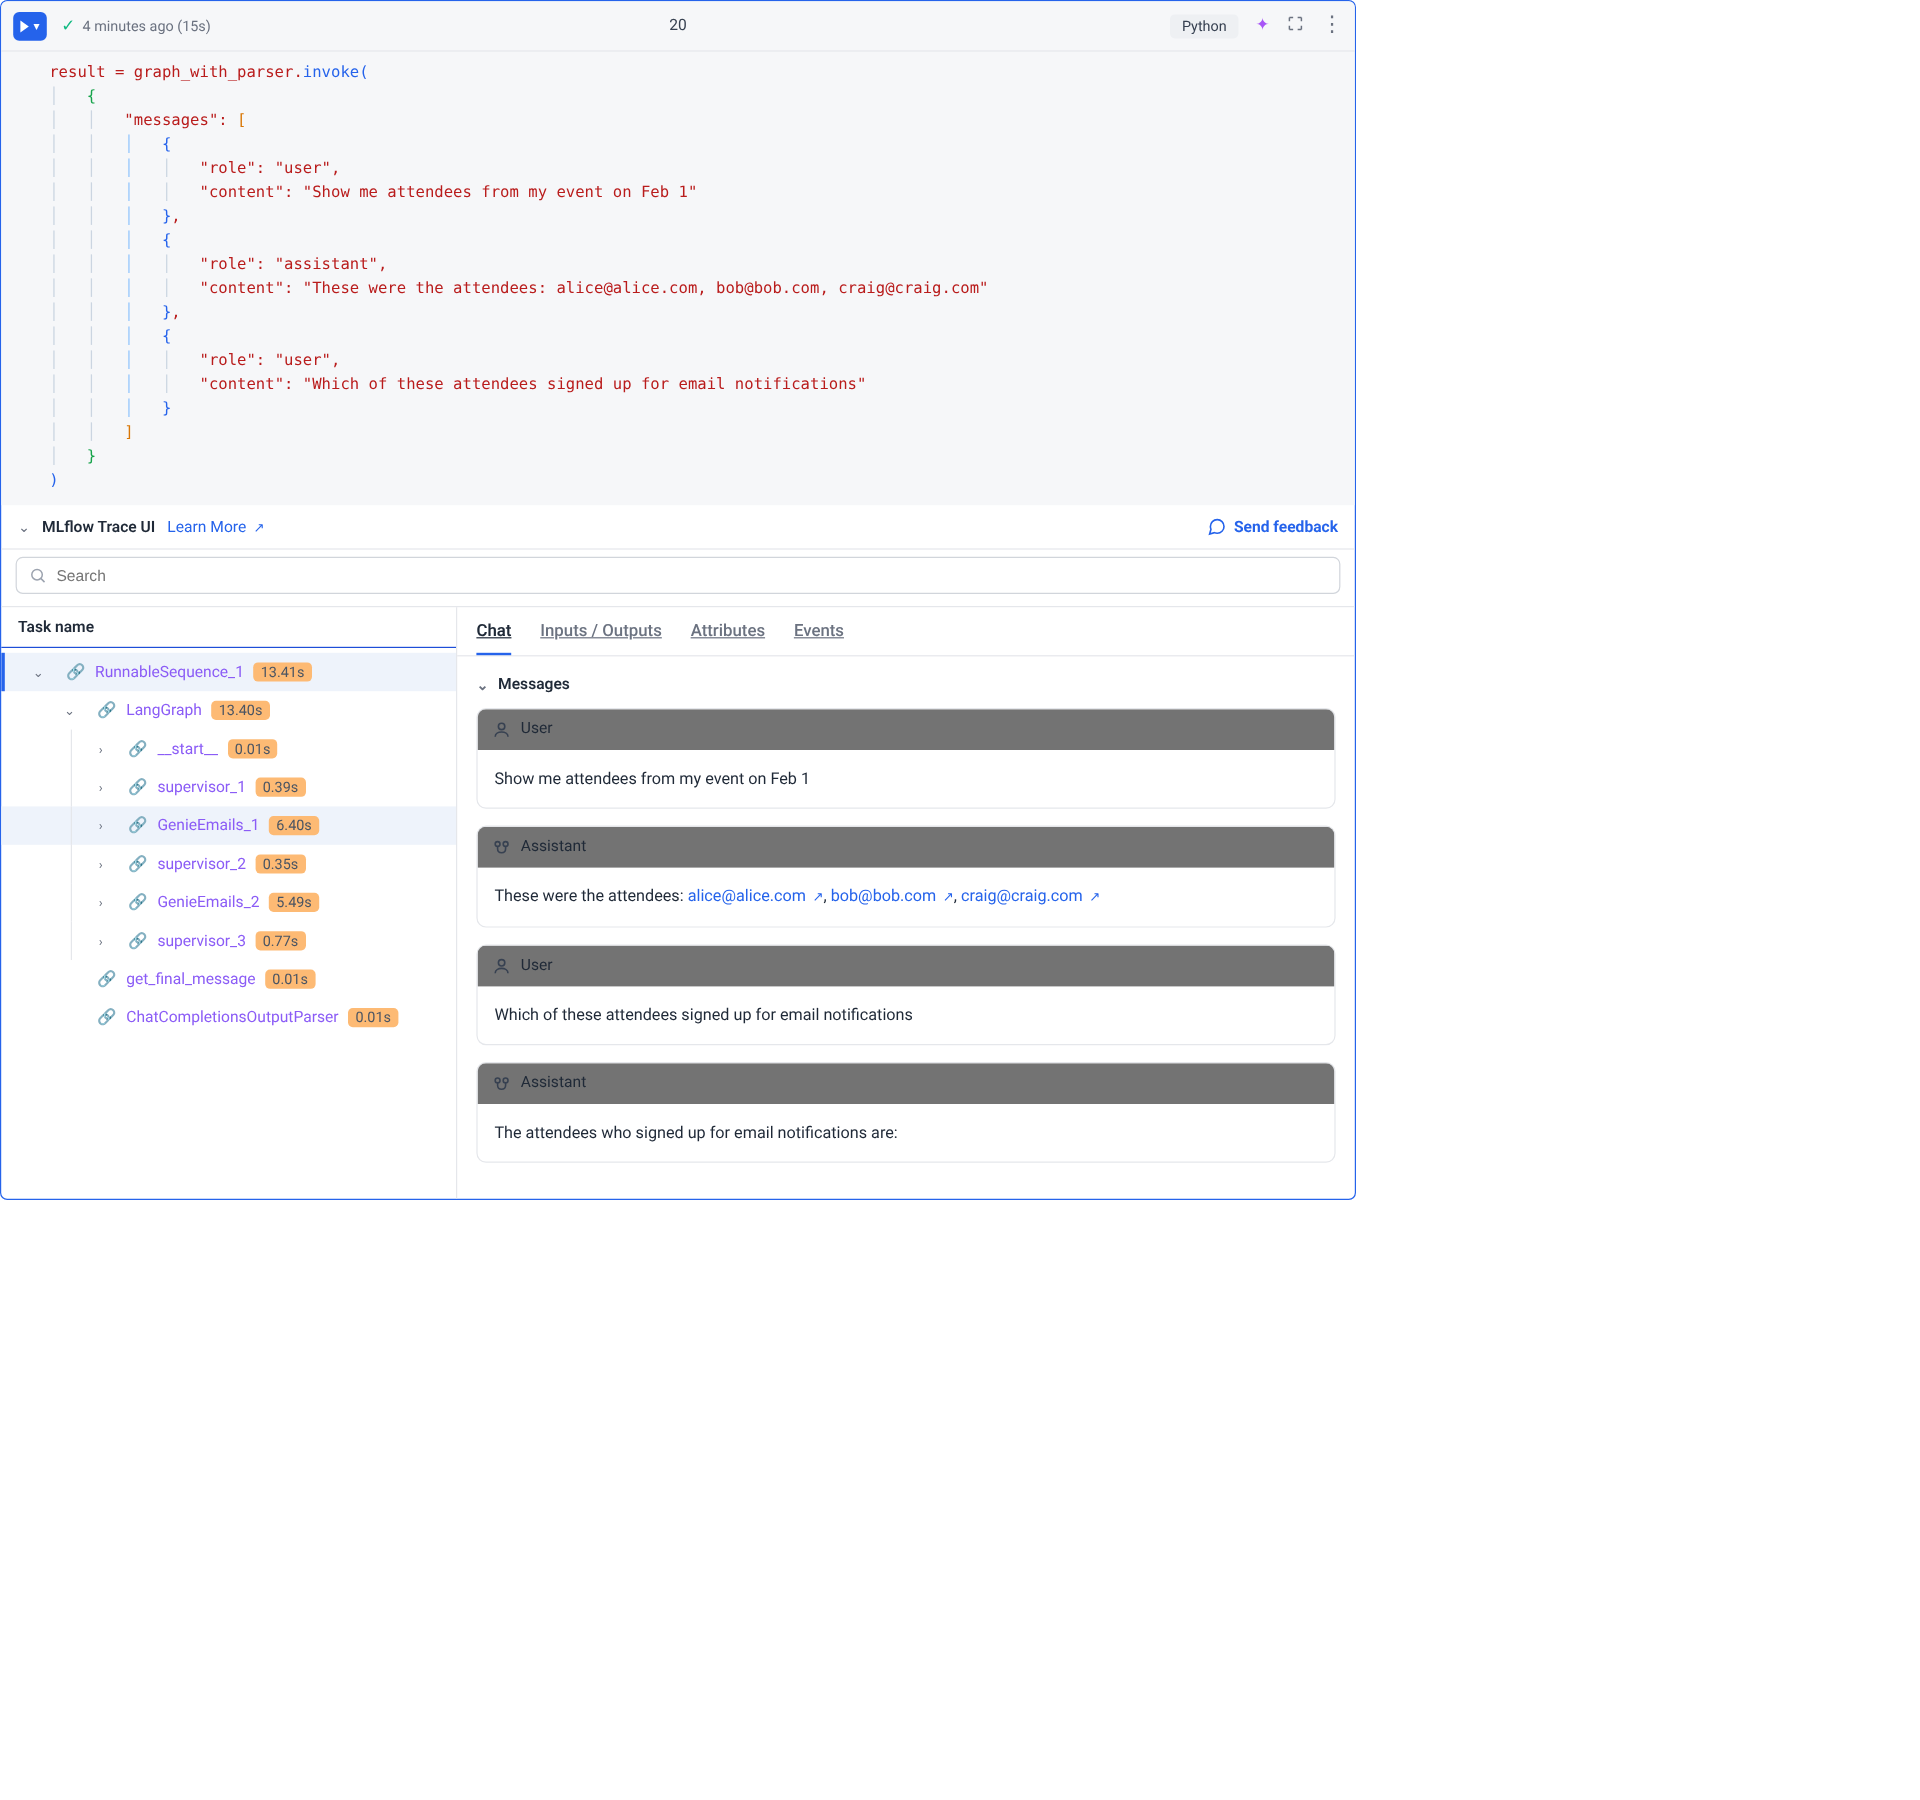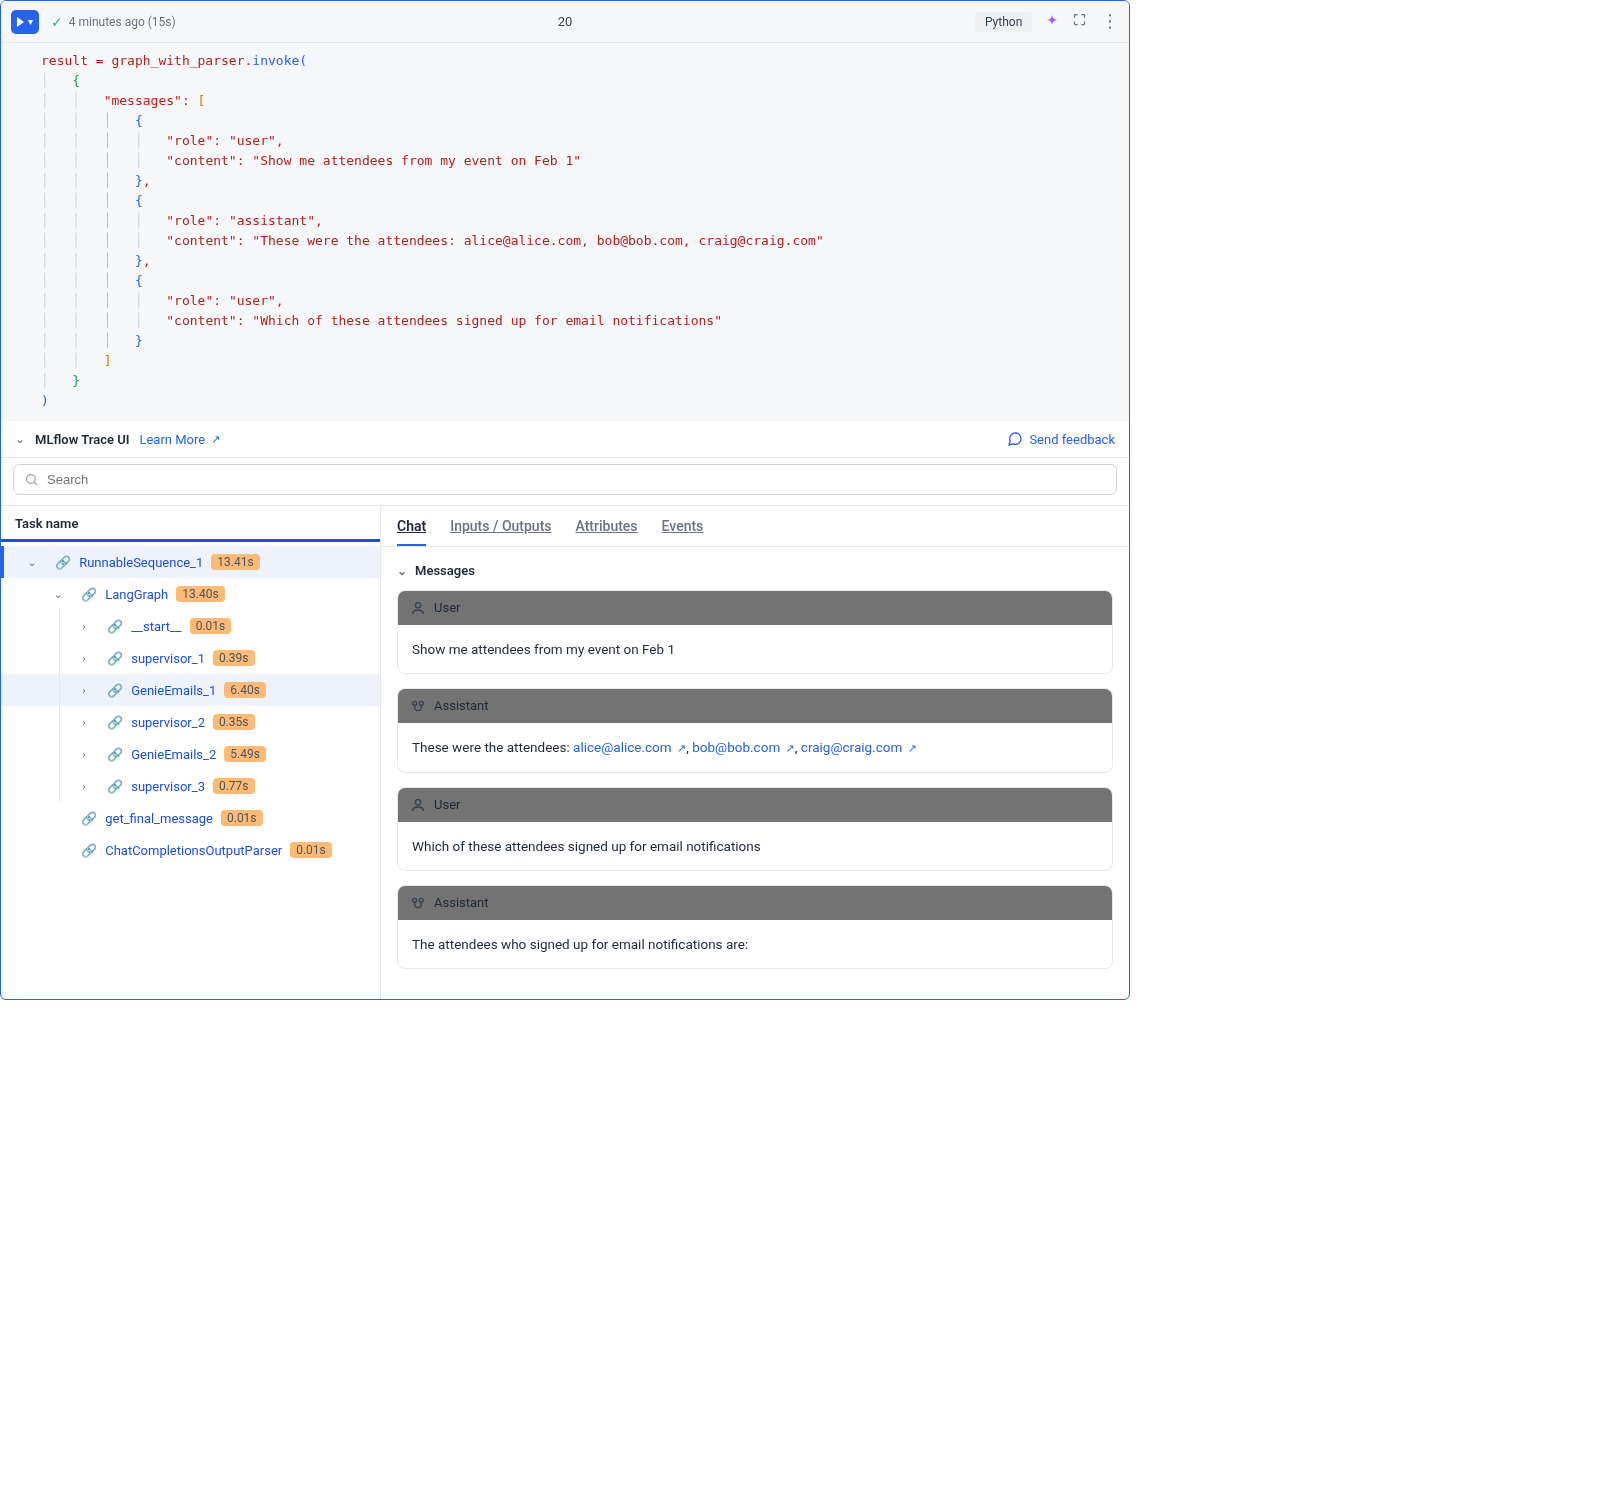--- a/index.html
+++ b/index.html
@@ -65,41 +65,41 @@
   .guide2 { color:#93c5fd; }
 
   .trace-header {
     display:flex; align-items:center; gap:10px;
     padding: 10px 14px;
     border-bottom: 1px solid #e5e7eb;
   }
   .trace-header .chev-toggle { color:#6b7280; font-size:12px; cursor:pointer; }
   .trace-title { font-weight:600; color:#1f2937; }
   .learn-more { color:#2563eb; text-decoration:none; font-size:13px; display:flex; align-items:center; gap:4px; }
-  .feedback-link { margin-left:auto; color:#2563eb; display:flex; align-items:center; gap:6px; cursor:pointer; }
+  .feedback-link { margin-left:auto; color:#2563eb; display:flex; align-items:center; gap:6px; cursor:pointer;font-weight:bold; }
 
   .search-wrap { padding: 6px 12px 10px; }
   .search-box {
     display:flex; align-items:flex-start; gap:8px;
     border:1px solid #d1d5db; border-radius:6px;
     padding: 7px 10px; color:#9ca3af;
   }
   .search-box input { border:none; outline:none; flex:1; font-size:13px; color:#374151; background:transparent; }
 
   .trace-body { display:flex; border-top:1px solid #e5e7eb; }
   .tree-panel { width: 380px; border-right:1px solid #e5e7eb; }
-  .task-header { font-weight:600; padding:10px 14px 8px; border-bottom:3px solid #1d4ed8; }
+  .task-header { font-weight:600; padding:10px 14px 8px; border-bottom:1px solid #1d4ed8; }
   .tree { padding: 4px 0; }
 
   .node { display:flex; align-items:center; height:32px; padding-right:10px; cursor:pointer; position:relative; }
   .node.selected { background:#eef3fb; }
   .node.selected::before { content:""; position:absolute; left:0; top:0; bottom:0; width:3px; background:#2563eb; }
   .node .chev { width:14px; color:#6b7280; font-size:11px; text-align:center; }
   .node .link-icon { color:#9ca3af; font-size:13px; margin-right:8px; }
-  .node .label { color:#1d4ed8; font-size:13px; }
+  .node .label { color:#8b5cf6; font-size:13px; }
   .node .dur { background:#fdba74; color:#4b5563; font-size:12px; padding:1px 6px; border-radius:4px; margin-left:8px; }
   .pad0 { padding-left: 24px; }
   .pad1 { padding-left: 50px; }
   .pad2 { padding-left: 76px; }
   .pad1b { padding-left: 80px; }
 
   .vline { position:absolute; top:0; bottom:0; width:1px; background:#e5e7eb; }
 
   .content-panel { flex:1; }
   .tabs { display:flex; gap:24px; padding: 0 16px; border-bottom:1px solid #e5e7eb; }

